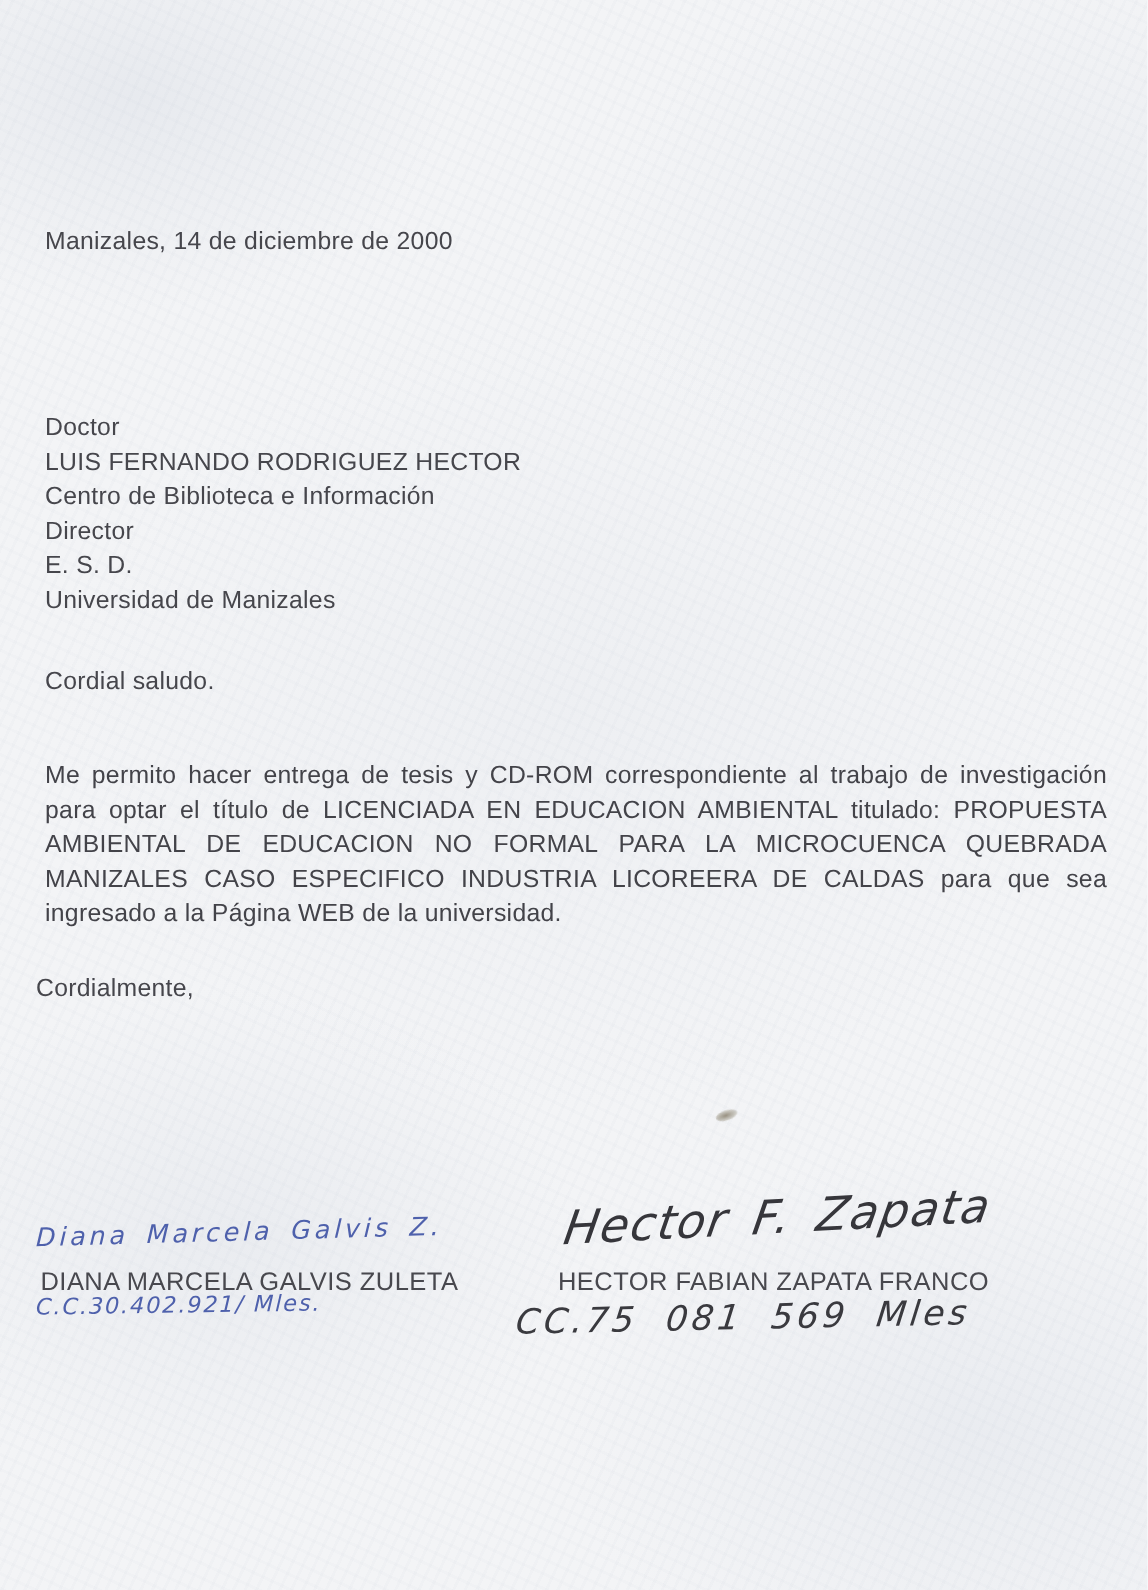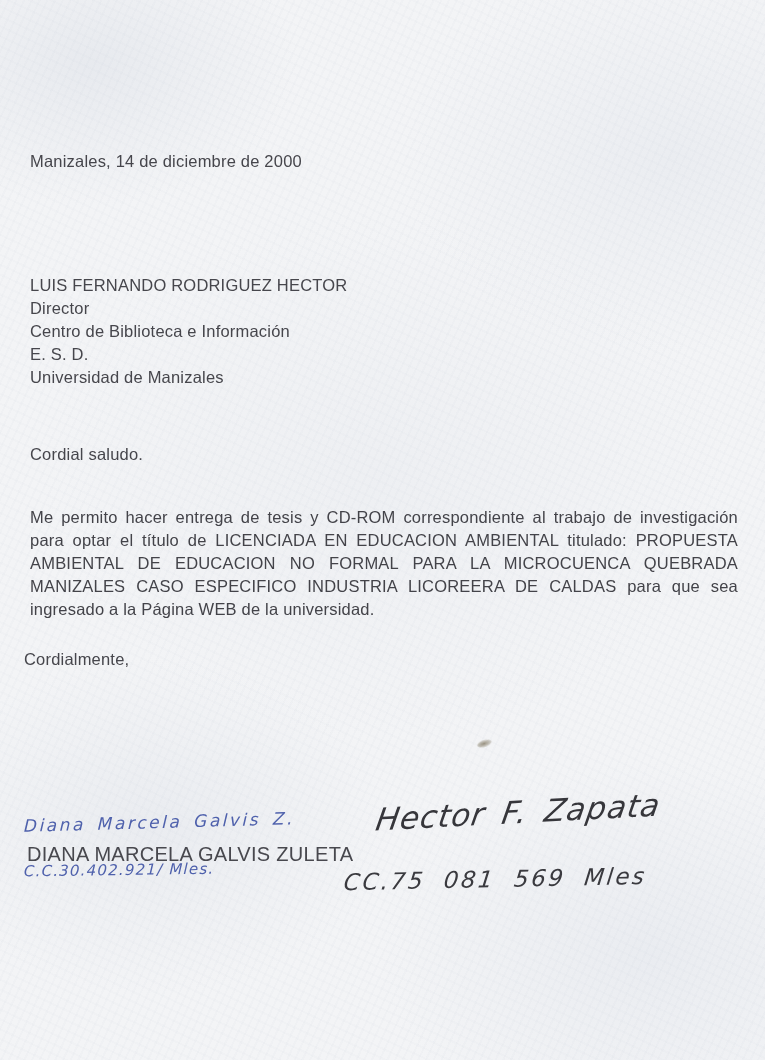--- a/index.html
+++ b/index.html
@@ -36,21 +36,21 @@
 
   .body-par {
     left: 30px; top: 506px;
     width: 708px;
     text-align: justify;
     color: #434349;
   }
 
   .closing { left: 24px; top: 648px; }
 
-  .typed-name { font-size: 20px; color: #48484e; letter-spacing: 0.3px; }
+  .typed-name { font-size: 17px; color: #48484e; letter-spacing: 0.3px; }
   .name-left  { left: 27px;  top: 843px; }
   .name-right { left: 372px; top: 843px; }
 
   .hw {
     position: absolute;
     font-family: "DejaVu Sans", sans-serif;
     font-style: italic;
     white-space: nowrap;
   }
   .hw-name-left {
@@ -98,35 +98,37 @@
   }
 </style>
 </head>
 <body>
 
 <div class="page">
 
   <div class="typed date-line">Manizales, 14 de diciembre de 2000</div>
 
   <div class="typed recipient">
+    <div>Doctor</div>
     <div>LUIS FERNANDO RODRIGUEZ HECTOR</div>
+    <div>Centro de Biblioteca e Información</div>
     <div>Director</div>
-    <div>Centro de Biblioteca e Información</div>
     <div>E. S. D.</div>
     <div>Universidad de Manizales</div>
   </div>
 
   <div class="typed salutation">Cordial saludo.</div>
 
   <div class="typed body-par">Me permito hacer entrega de tesis y CD-ROM correspondiente al trabajo de investigación para optar el título de LICENCIADA EN EDUCACION AMBIENTAL titulado: PROPUESTA AMBIENTAL DE EDUCACION NO FORMAL PARA LA MICROCUENCA QUEBRADA MANIZALES CASO ESPECIFICO INDUSTRIA LICOREERA DE CALDAS para que sea ingresado a la Página WEB de la universidad.</div>
 
   <div class="typed closing">Cordialmente,</div>
 
   <div class="hw hw-name-left">Diana Marcela Galvis Z.</div>
   <div class="typed typed-name name-left">DIANA MARCELA GALVIS ZULETA</div>
   <div class="hw hw-cc-left">C.C.30.402.921/ Mles.</div>
 
   <div class="hw hw-sig-right">Hector F. Zapata</div>
+  <div class="typed typed-name name-right">HECTOR FABIAN ZAPATA FRANCO</div>
   <div class="hw hw-cc-right">CC.75 081 569 Mles</div>
 
   <div class="speck"></div>
 
 </div>
 
 </body></html>

